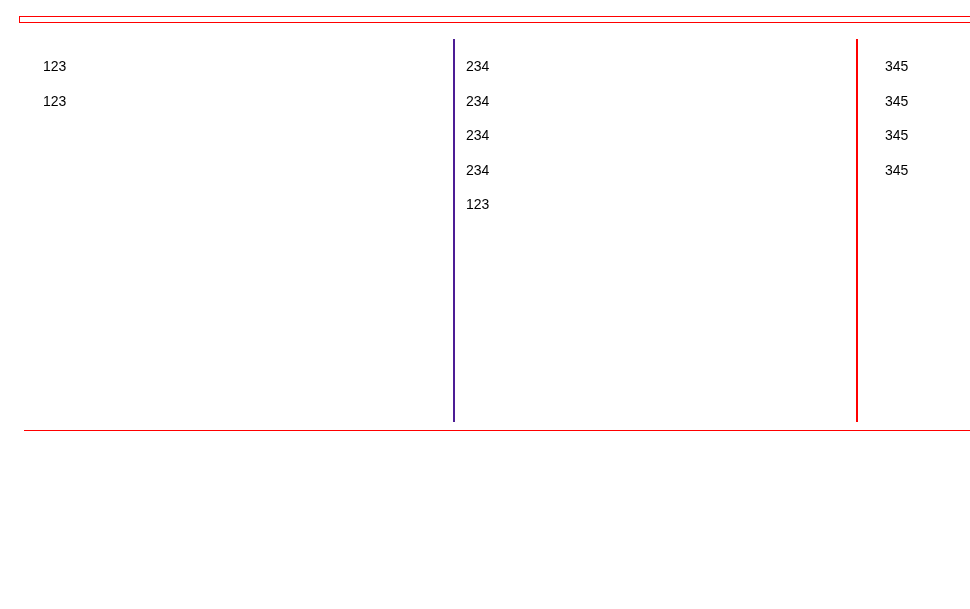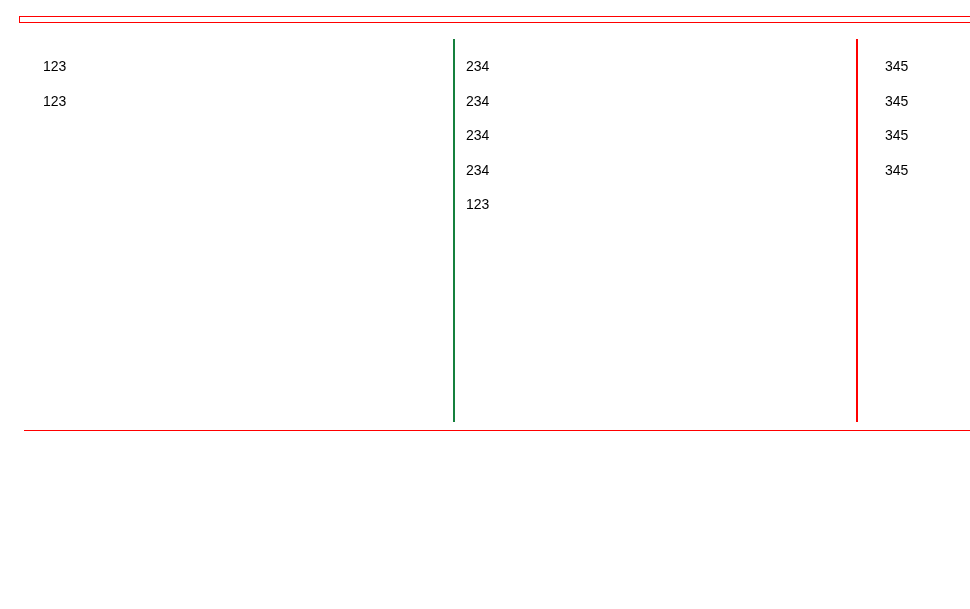--- a/index.html
+++ b/index.html
@@ -24,21 +24,21 @@
       border-bottom: 1px solid red;
     }
     .col {
       padding: 6px 3px;
     }
     .col1 {
       flex: 0 0 405px;
     }
     .col2 {
       flex: 0 0 405px;
-      border-left: 2px solid #15803d;
+      border-left: 2px solid #4c1d95;
       border-right: 2px solid red;
     }
     .col3 {
       flex: 1;
     }
     .item {
       line-height: 1.9;
     }
   </style>
 </head>

